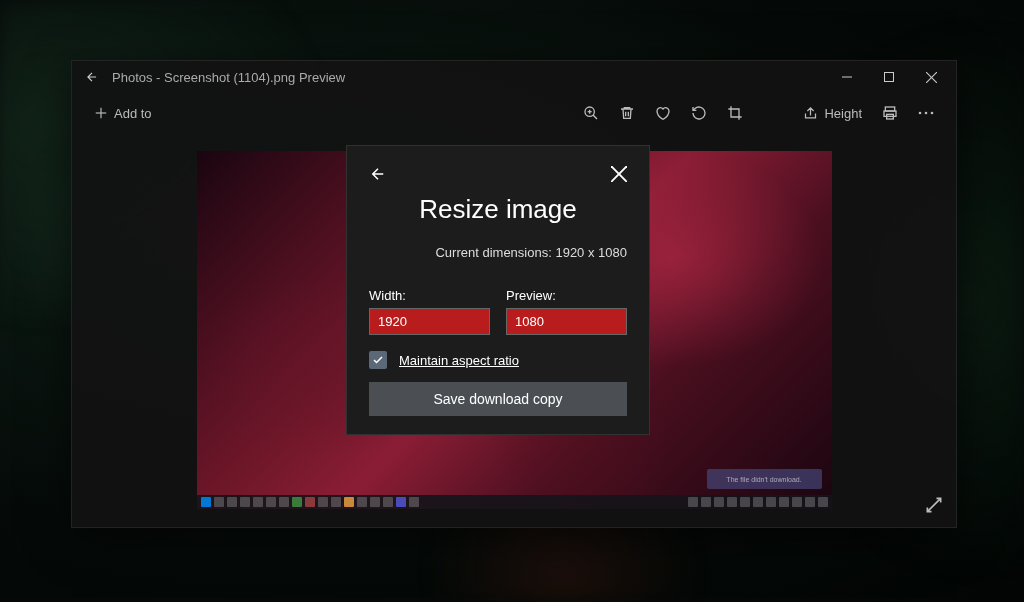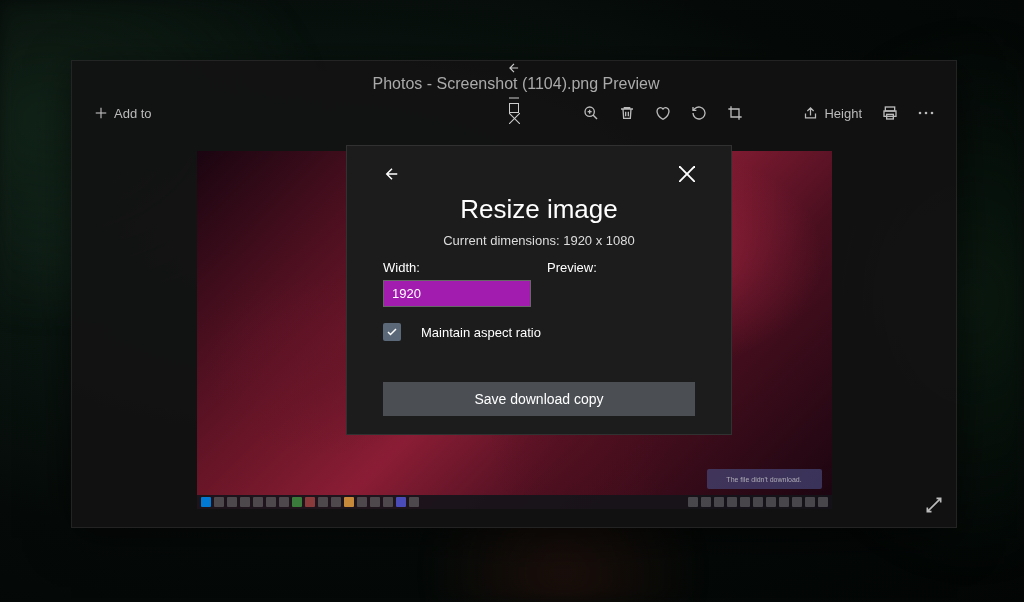--- a/index.html
+++ b/index.html
@@ -32,22 +32,21 @@
       box-shadow: 0 10px 40px rgba(0,0,0,0.6);
       display: flex;
       flex-direction: column;
     }
     .titlebar {
       height: 32px;
       display: flex;
       align-items: center;
       padding: 0 4px;
       color: #999;
-      font-size: 16px;
-      flex-direction: column;
+      font-size: 13px;
     }
     .titlebar-back {
       width: 32px;
       height: 32px;
       display: flex;
       align-items: center;
       justify-content: center;
       color: #ccc;
     }
     .titlebar-title {
@@ -146,71 +145,72 @@
     .expand-icon {
       position: absolute;
       bottom: 12px;
       right: 12px;
       color: #bbb;
     }
     .dialog {
       position: absolute;
       left: 274px;
       top: 12px;
-      width: 386px;
+      width: 304px;
       height: 290px;
       background: #1c1c1c;
       border: 1px solid rgba(100,100,100,0.3);
-      padding: 14px 36px 18px;
+      padding: 14px 22px 18px;
       color: #fff;
       display: flex;
       flex-direction: column;
     }
     .dialog-header {
       display: flex;
       justify-content: space-between;
       align-items: center;
       height: 28px;
     }
     .dialog-title {
       text-align: center;
       font-size: 26px;
       font-weight: 300;
       margin-top: 6px;
     }
     .dialog-subtitle {
-      text-align: center;
+      text-align: right;
       font-size: 13px;
-      margin-top: 8px;
+      margin-top: 20px;
       color: #ddd;
     }
     .form-row {
       display: flex;
       gap: 16px;
-      margin-top: 12px;
+      margin-top: 28px;
     }
     .form-col { flex: 1; }
     .form-label {
       font-size: 13px;
       margin-bottom: 5px;
     }
     .form-input {
       width: 100%;
-      background: #a21caf;
+      background: #b91c1c;
       border: 1px solid #666;
       color: #fff;
       padding: 5px 8px;
       font-size: 13px;
       font-family: inherit;
     }
     .checkbox-row {
       display: flex;
       align-items: center;
-      gap: 20px;
+      gap: 12px;
       margin-top: 16px;
+      text-decoration: underline;
     }
     .checkbox {
       width: 18px;
       height: 18px;
       background: #5a6878;
       border-radius: 2px;
       display: flex;
       align-items: center;
       justify-content: center;
       color: #fff;
@@ -379,20 +379,21 @@
       </div>
       <div class="dialog-title">Resize image</div>
       <div class="dialog-subtitle">Current dimensions: 1920 x 1080</div>
       <div class="form-row">
         <div class="form-col">
           <div class="form-label">Width:</div>
           <input class="form-input" type="text" value="1920" style="">
         </div>
         <div class="form-col">
           <div class="form-label">Preview:</div>
+          <input class="form-input" type="text" value="1080" style="">
         </div>
       </div>
       <div class="checkbox-row">
         <div class="checkbox">
           <svg width="12" height="12" viewBox="0 0 24 24" fill="none" stroke="#fff" stroke-width="3">
               <polyline points="4 12 9 17 20 6"></polyline>
             </svg>
         </div>
         <span style="font-size:13px">Maintain aspect ratio</span>
       </div>

